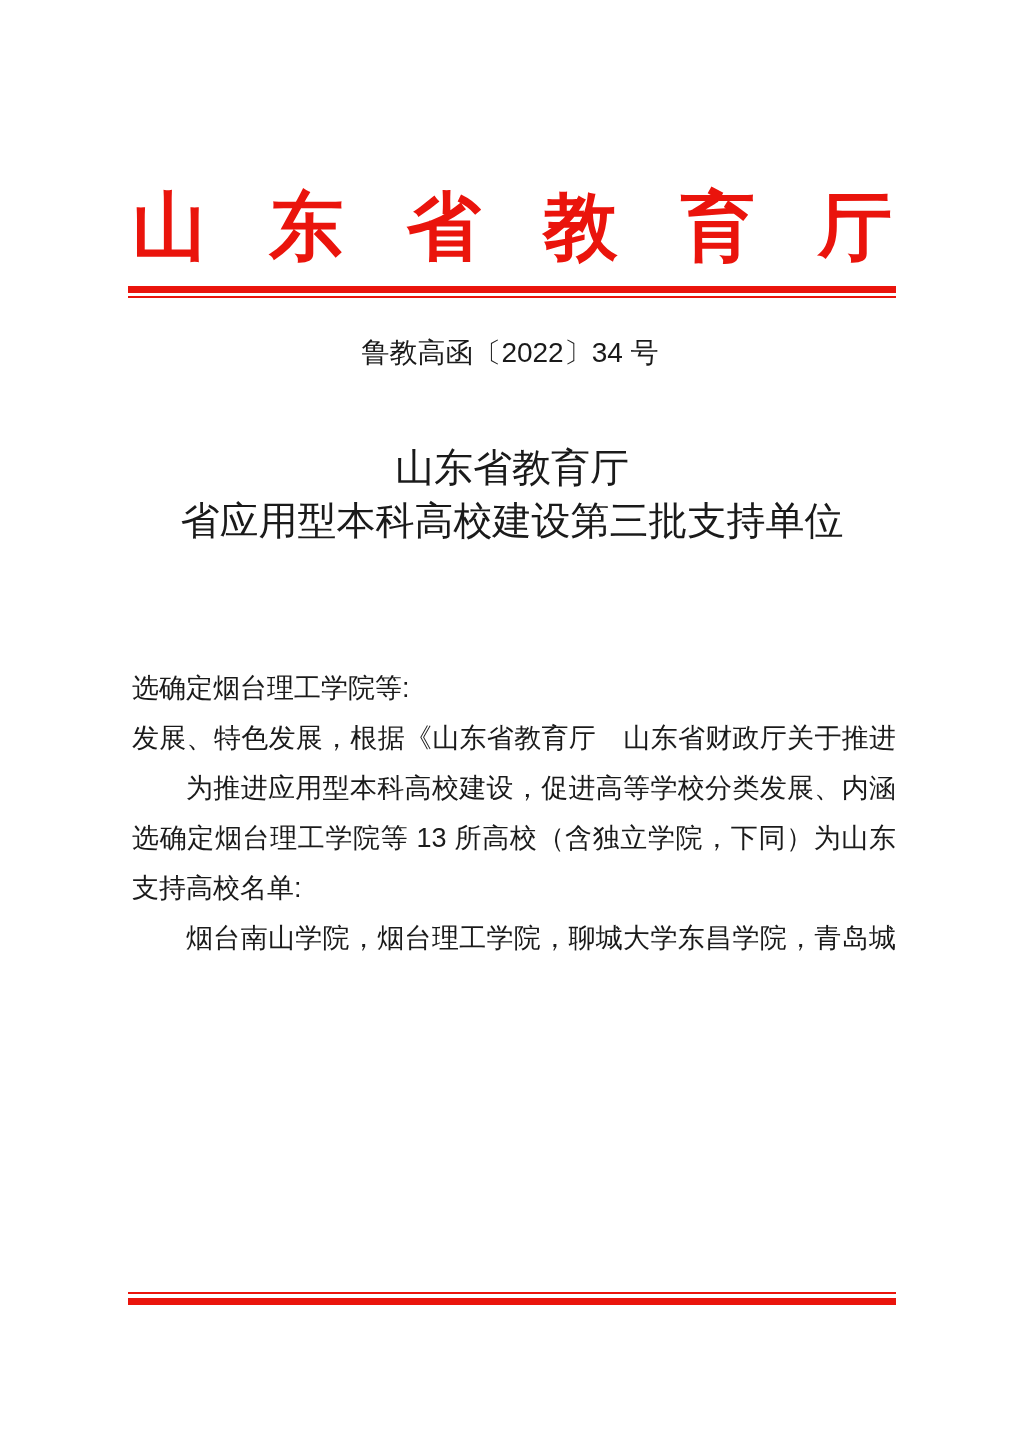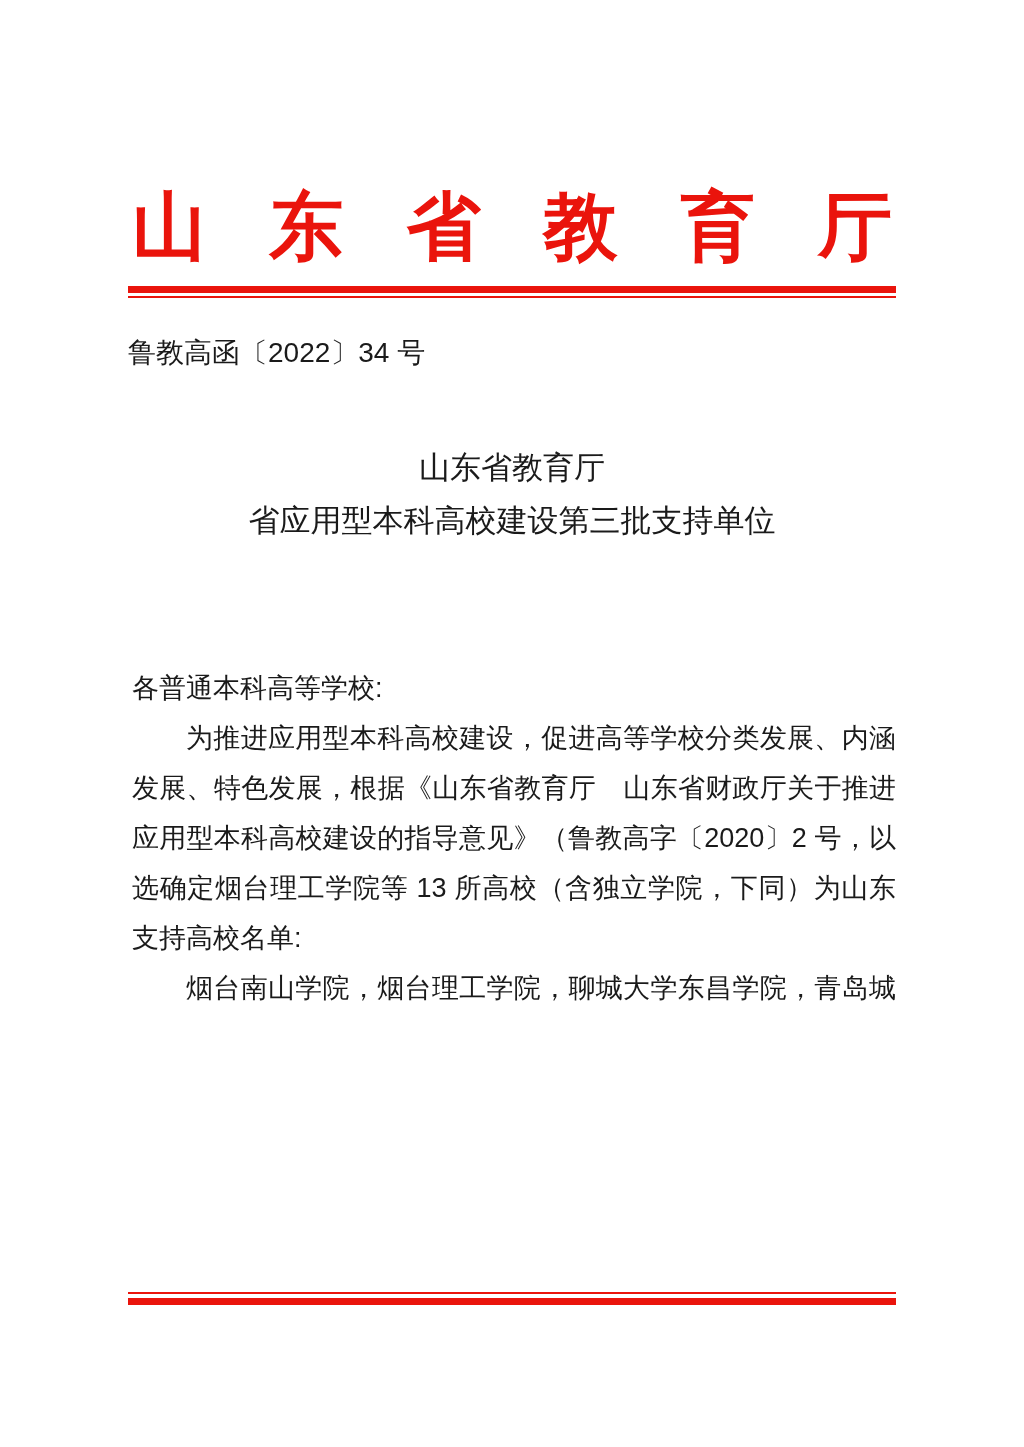--- a/index.html
+++ b/index.html
@@ -38,31 +38,31 @@
   .rule-thin{height:2px;}
   .rule-top-thick{top:286px;}
   .rule-top-thin{top:296px;}
   .rule-bottom-thin{top:1292px;}
   .rule-bottom-thick{top:1298px;}
   
   .docnum{
     position:absolute;
     left:128px; top:334px;
     width:764px;
-    text-align:left;
+    text-align:center;
     font-size:28px;
     line-height:38px;
   }
   
   .title{
     position:absolute;
     left:128px; top:441px;
     width:768px;
     text-align:center;
-    font-size:31px;
+    font-size:39px;
     line-height:53px;
   }
   
   .body-block{
     position:absolute;
     left:132px; top:663px;
     width:764px;
     font-size:27px;
     line-height:50px;
   }
@@ -92,24 +92,23 @@
   <div class="rule rule-thin rule-top-thin"></div>
 
   <div class="docnum">鲁教高函〔2022〕34 号</div>
 
   <div class="title">
     <div>山东省教育厅</div>
     <div>省应用型本科高校建设第三批支持单位</div>
   </div>
 
   <div class="body-block">
-    <div class="line">各普通本科高等学校:</div>
+    <div class="line">选确定烟台理工学院等:</div>
+    <div class="line jst">发展、特色发展，根据《山东省教育厅　山东省财政厅关于推进</div>
     <div class="line indent jst">为推进应用型本科高校建设，促进高等学校分类发展、内涵</div>
-    <div class="line jst">发展、特色发展，根据《山东省教育厅　山东省财政厅关于推进</div>
-    <div class="line jst">应用型本科高校建设的指导意见》（鲁教高字〔2020〕2 号，以</div>
     <div class="line jst">选确定烟台理工学院等 13 所高校（含独立学院，下同）为山东</div>
     <div class="line">支持高校名单:</div>
     <div class="line indent jst">烟台南山学院，烟台理工学院，聊城大学东昌学院，青岛城</div>
   </div>
 
   <div class="rule rule-thin rule-bottom-thin"></div>
   <div class="rule rule-thick rule-bottom-thick"></div>
 
 </div>
 

